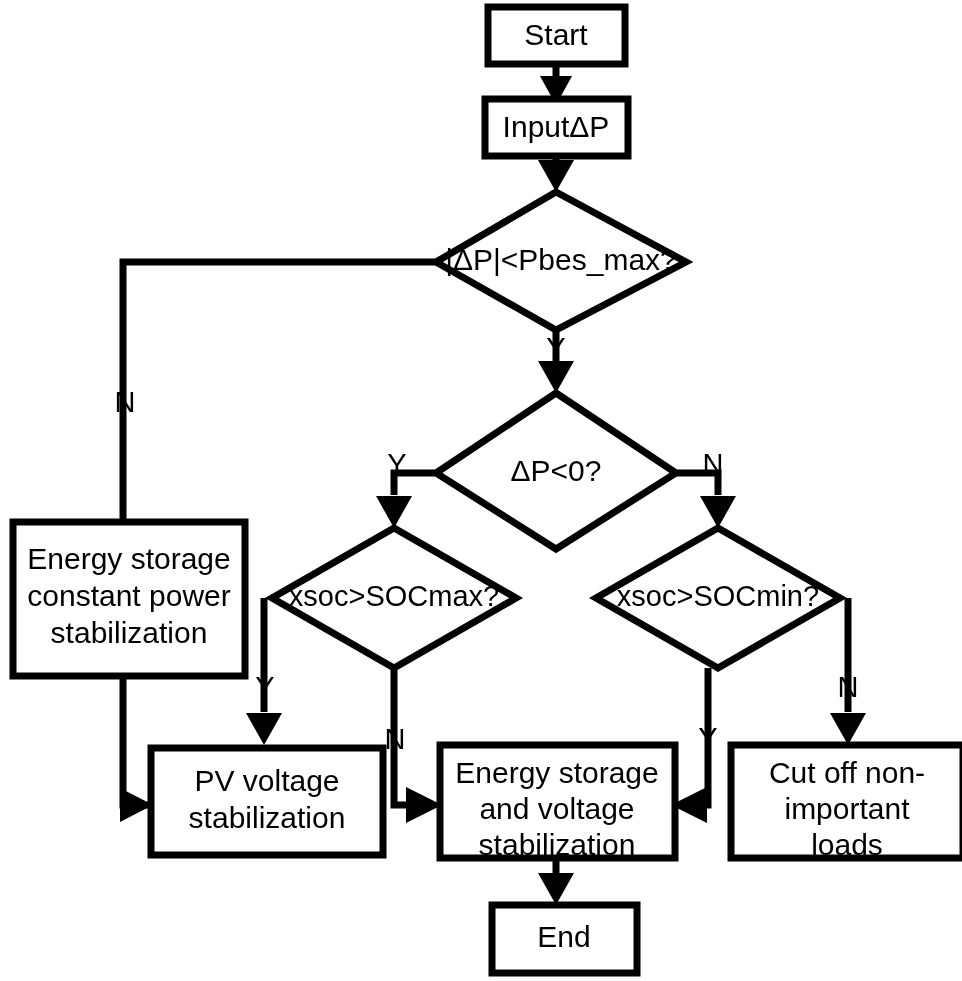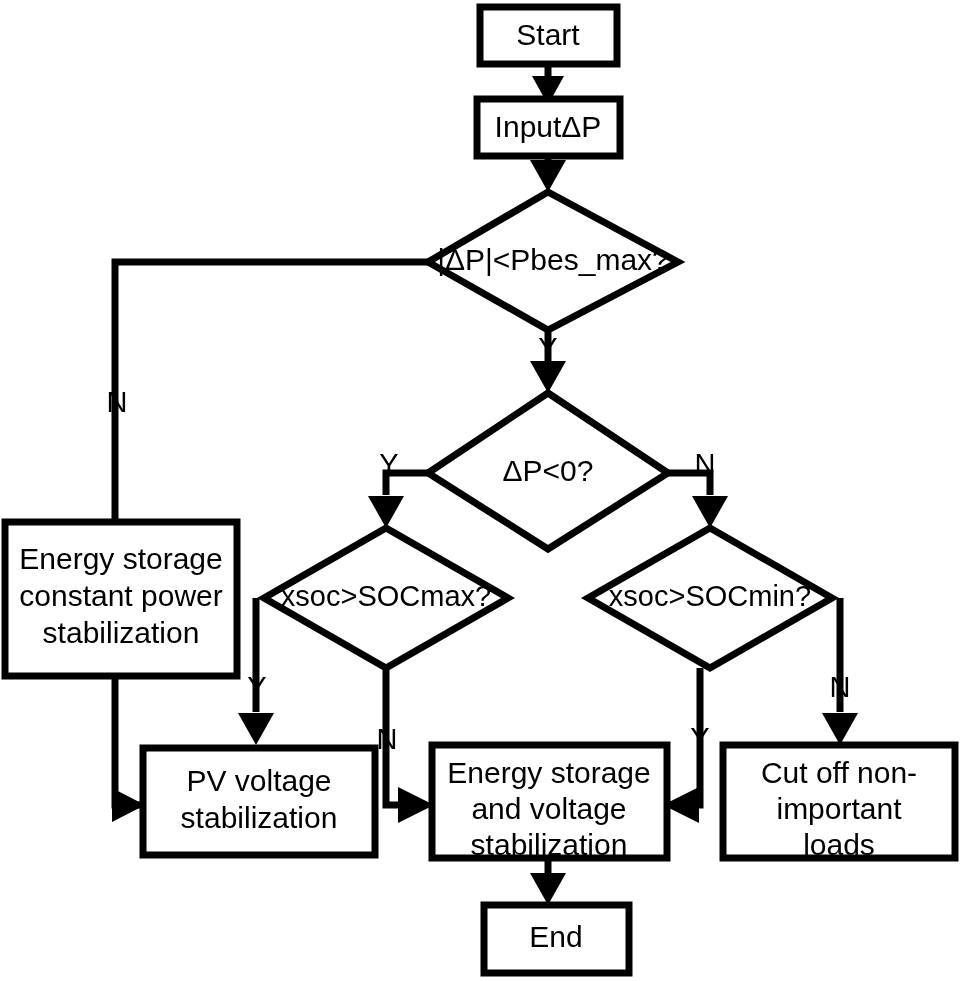--- a/index.html
+++ b/index.html
@@ -10,20 +10,21 @@
   body {
     width: 962px;
     height: 981px;
     font-family: "Liberation Sans", sans-serif;
     overflow: hidden;
   }
   #flowchart-root {
     position: relative;
     width: 845px;
     height: 981px;
+    margin-left: 8px;
   }
   svg.chart {
     display: block;
     width: 962px;
     height: 981px;
   }
   .node-shape {
     fill: #ffffff;
     stroke: #000000;
     stroke-width: 7;

